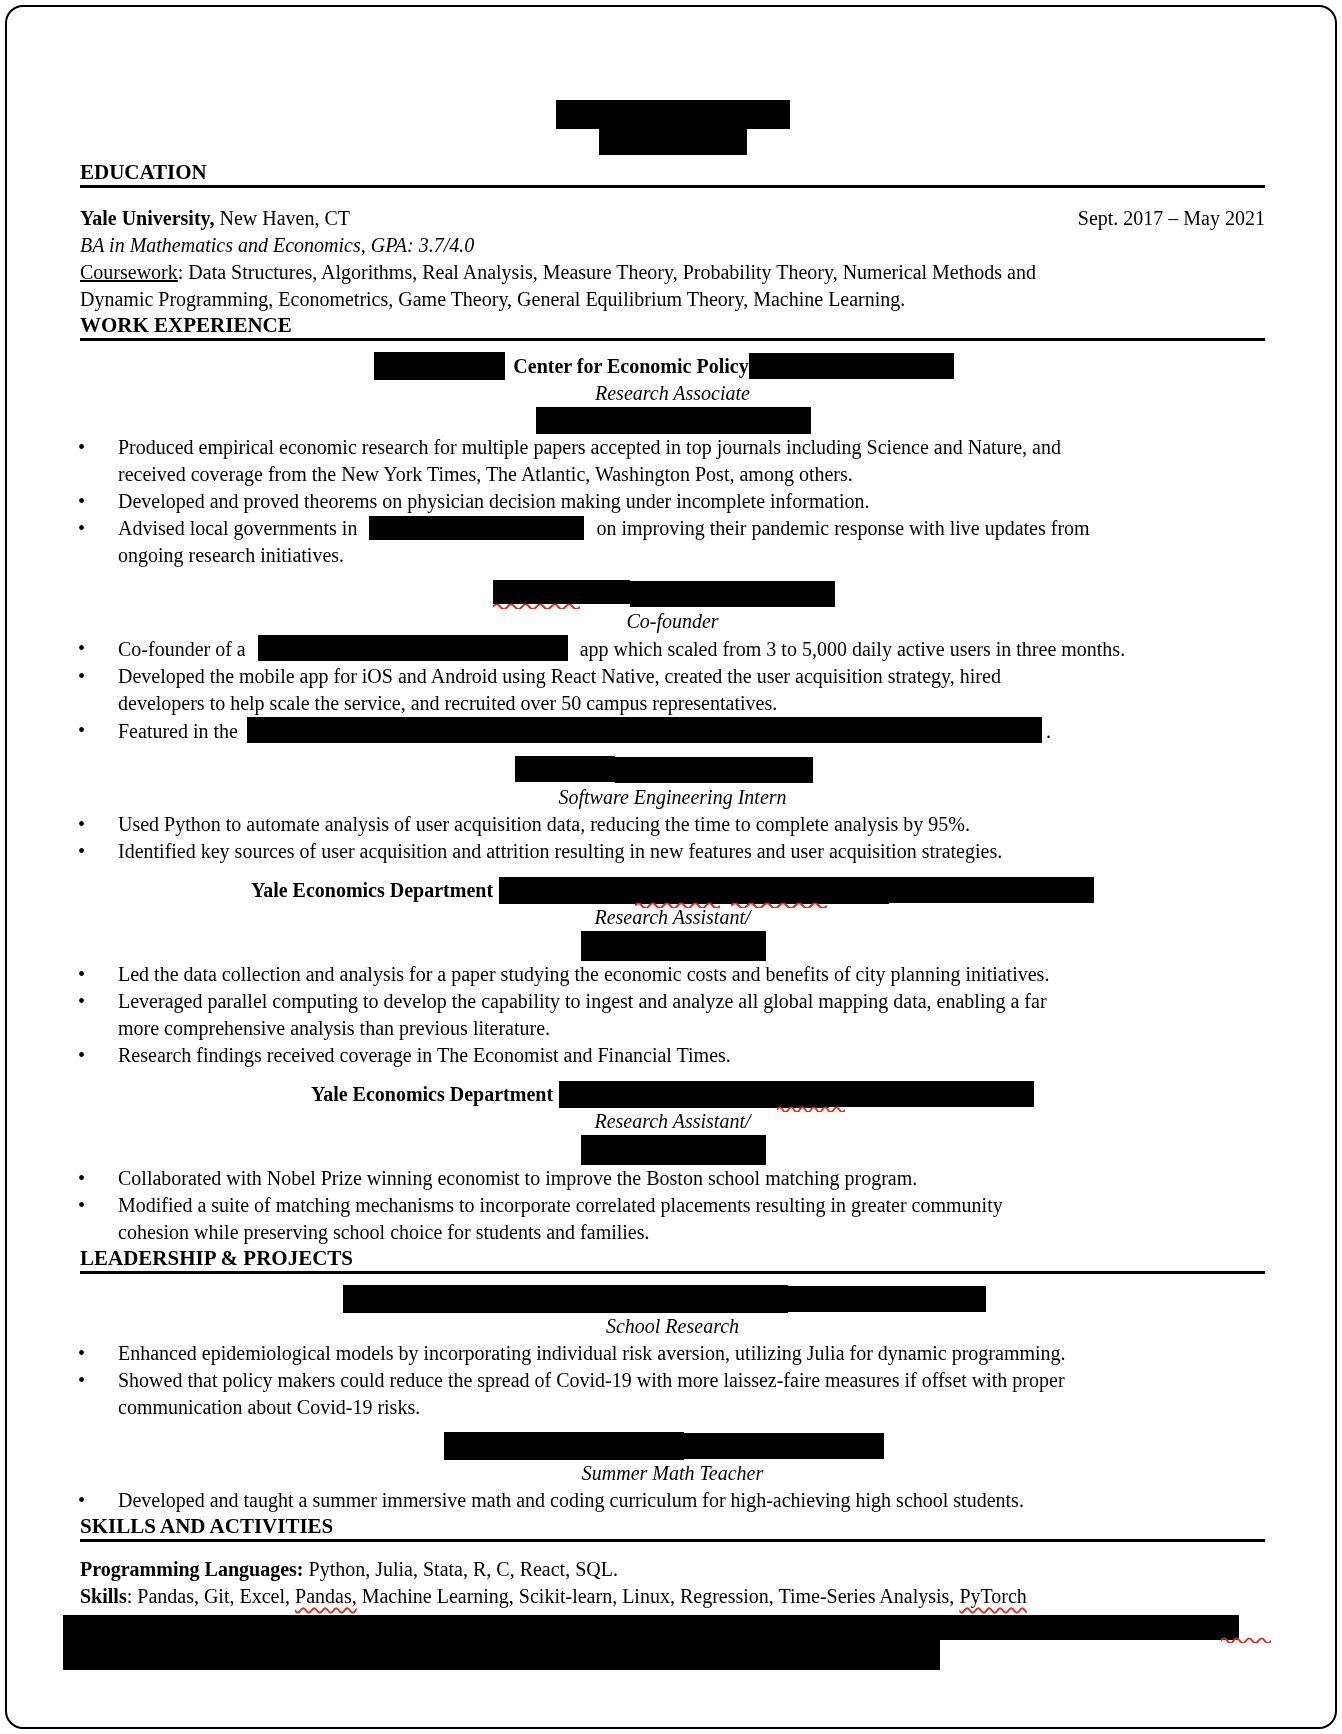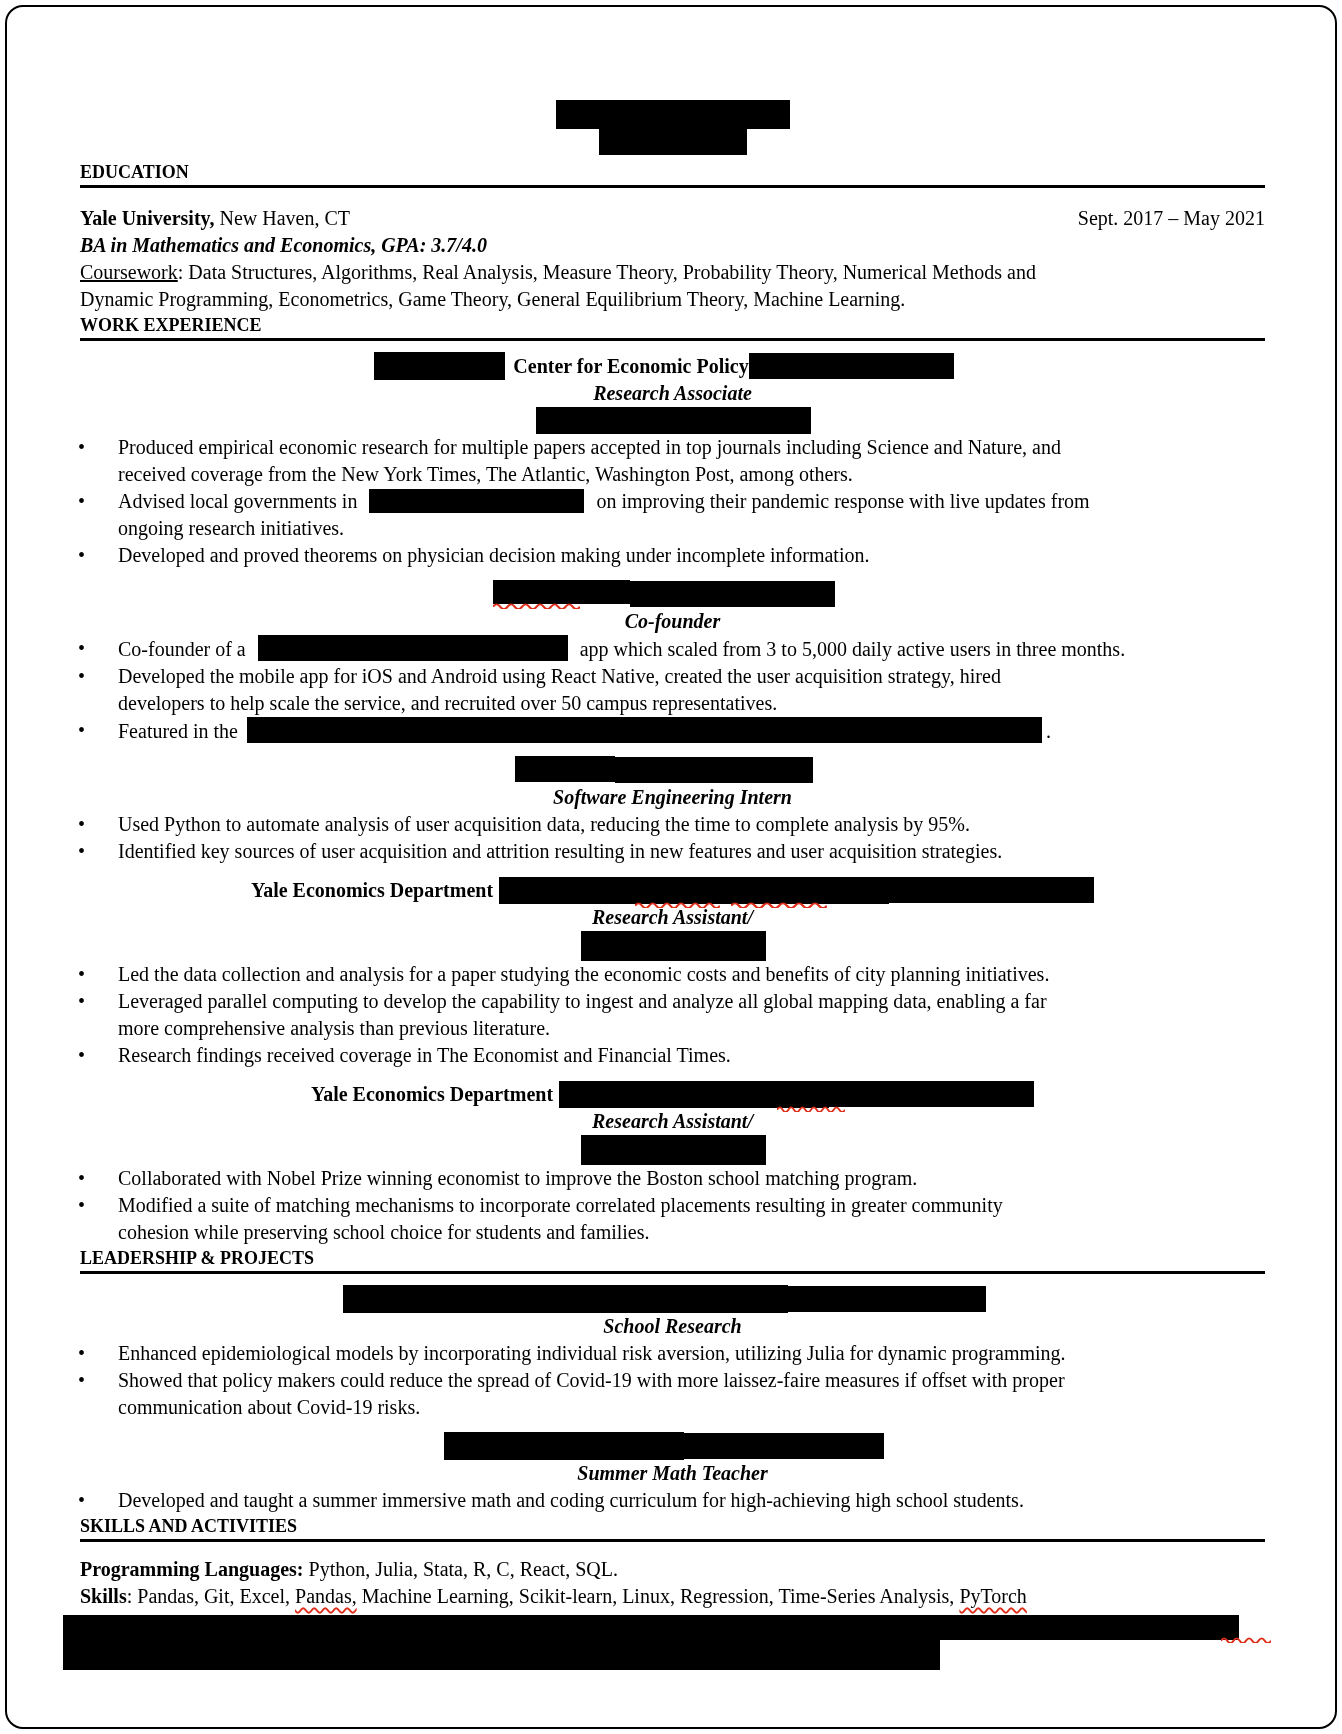--- a/index.html
+++ b/index.html
@@ -7,29 +7,29 @@
        font-family:"Liberation Serif","DejaVu Serif",serif;color:#000;}
   .frame{position:absolute;inset:5px;border:2px solid #000;border-radius:18px;pointer-events:none;}
   .page{position:absolute;left:0;top:0;width:1342px;height:1734px;
         padding:100px 77px 0 80px;box-sizing:border-box;}
   .redact{background:#000;display:block;}
   .ri{background:#000;display:inline-block;vertical-align:-5px;}
   
   .nameblock1{width:234px;height:29px;margin:0 auto;}
   .nameblock2{width:148px;height:26px;margin:0 auto;}
   
-  .shead{font-size:18px;font-weight:bold;line-height:24px;border-bottom:3px solid #000;
+  .shead{font-size:21px;font-weight:bold;line-height:24px;border-bottom:3px solid #000;
          padding-bottom:1px;}
   .shead.edu{margin-top:5px;}
   .shead.mt{}
   
   .line{font-size:20px;line-height:27px;}
   .row2{display:flex;justify-content:space-between;align-items:flex-end;}
   .row2 .line{white-space:nowrap;}
-  .it{font-style:italic;font-weight:bold;}
+  .it{font-style:italic;}
   .bd{font-weight:bold;}
   .ul{text-decoration:underline;}
   .mt17{margin-top:17px;}
   .mt14{margin-top:14px;}
   
   .ehead{display:flex;justify-content:center;align-items:flex-start;margin-top:11px;
          min-height:28px;}
   .eleft{display:flex;align-items:center;position:relative;font-size:20px;font-weight:bold;
          line-height:28px;}
   .dateblock{width:205px;height:26px;background:#000;margin-top:1px;}
@@ -88,27 +88,27 @@
   <div class="tline it">
     <span>Research Associate</span>
     <span class="redact tb" style="width:275px;height:27px;"></span>
   </div>
   <div class="bullets">
     <div class="b">
       <span>Produced empirical economic research for multiple papers accepted in top journals including Science and Nature, and</span>
       <span class="l2">received coverage from the New York Times, The Atlantic, Washington Post, among others.</span>
     </div>
     <div class="b">
+      <span>Developed and proved theorems on physician decision making under incomplete information.</span>
+    </div>
+    <div class="b">
       <span>Advised local governments in</span>
       <span class="ri" style="width:215px;height:24px;margin:0 7px;"></span>
       <span>on improving their pandemic response with live updates from</span>
       <span class="l2">ongoing research initiatives.</span>
-    </div>
-    <div class="b">
-      <span>Developed and proved theorems on physician decision making under incomplete information.</span>
     </div>
   </div>
 
   <div class="ehead">
     <div class="eleft">
       <span class="redact overhang" style="width:137px;height:24px;"></span>
       <svg class="sq" style="left:-17px;top:22px;width:87px;" viewBox="0 0 60 6" preserveAspectRatio="none">
           <path d="M0 4 Q2.5 0 5 4 T10 4 T15 4 T20 4 T25 4 T30 4 T35 4 T40 4 T45 4 T50 4 T55 4 T60 4"></path>
         </svg>
     </div>

